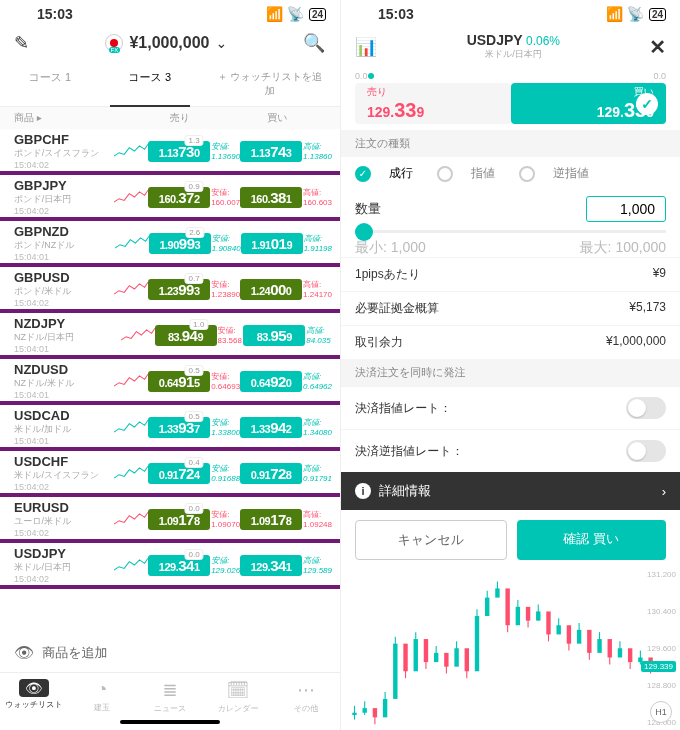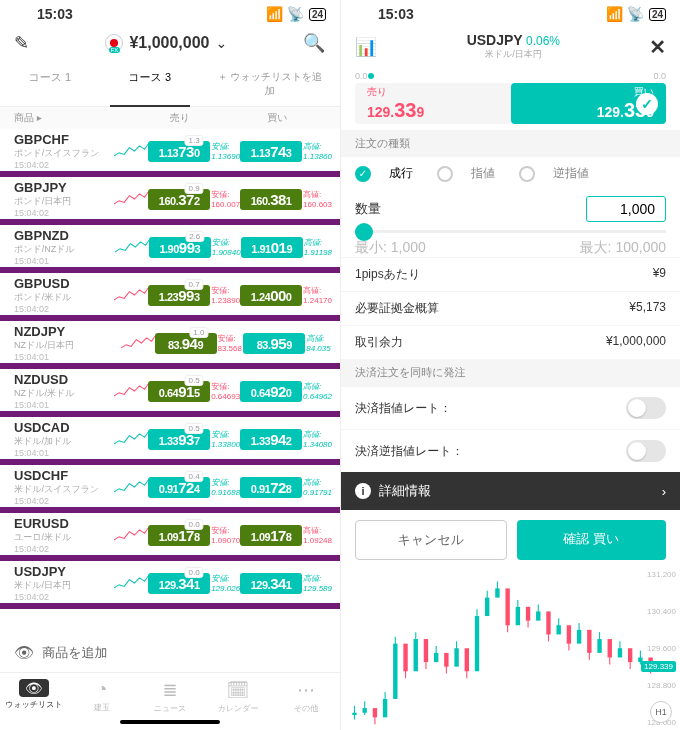--- a/index.html
+++ b/index.html
@@ -26,21 +26,21 @@
 .tab { flex: 1; text-align: center; padding: 8px 16px; font-size: 11px; color: #999; position: relative; }
 .tab.active { color: #000; }
 .tab.active::after { content: ""; position: absolute; bottom: -1px; left: 10%; right: 10%; height: 2px; background: #333; }
 .tab.add { flex: 1.6; font-size: 10px; }
 
 .col-head { display: flex; padding: 4px 14px; font-size: 10px; color: #999; background: #fafafa; }
 .col-head .c1 { flex: 1.2; }
 .col-head .c2, .col-head .c3 { flex: 1; text-align: center; }
 
 .instrument-list { flex: 1; overflow: hidden; }
-.instrument-row { display: flex; align-items: center; padding: 3px 8px 1px 14px; border-bottom: 6px solid #701a75; position: relative; }
+.instrument-row { display: flex; align-items: center; padding: 3px 8px 1px 14px; border-bottom: 4px solid #701a75; position: relative; }
 .instr-left { flex: 1.2; }
 .instr-sym { font-size: 13px; font-weight: 600; color: #333; }
 .instr-desc { font-size: 9px; color: #aaa; }
 .instr-time { font-size: 9px; color: #bbb; }
 .spark { width: 34px; height: 22px; }
 .price-col { flex: 1; display: flex; flex-direction: row; align-items: center; gap: 1px; position: relative; }
 .spread-badge { position: absolute; top: -6px; left: 50%; transform: translateX(-50%); font-size: 8px; color: #999; background: #fff; border: 1px solid #eee; border-radius: 3px; padding: 0 3px; z-index: 1; }
 .price-pill { color: #fff; border-radius: 3px; padding: 2px 4px; font-size: 11px; font-weight: 700; min-width: 62px; text-align: center; letter-spacing: -0.5px; }
 .price-pill.up { background: #00c4b4; }
 .price-pill.down { background: #4d7c0f; }

